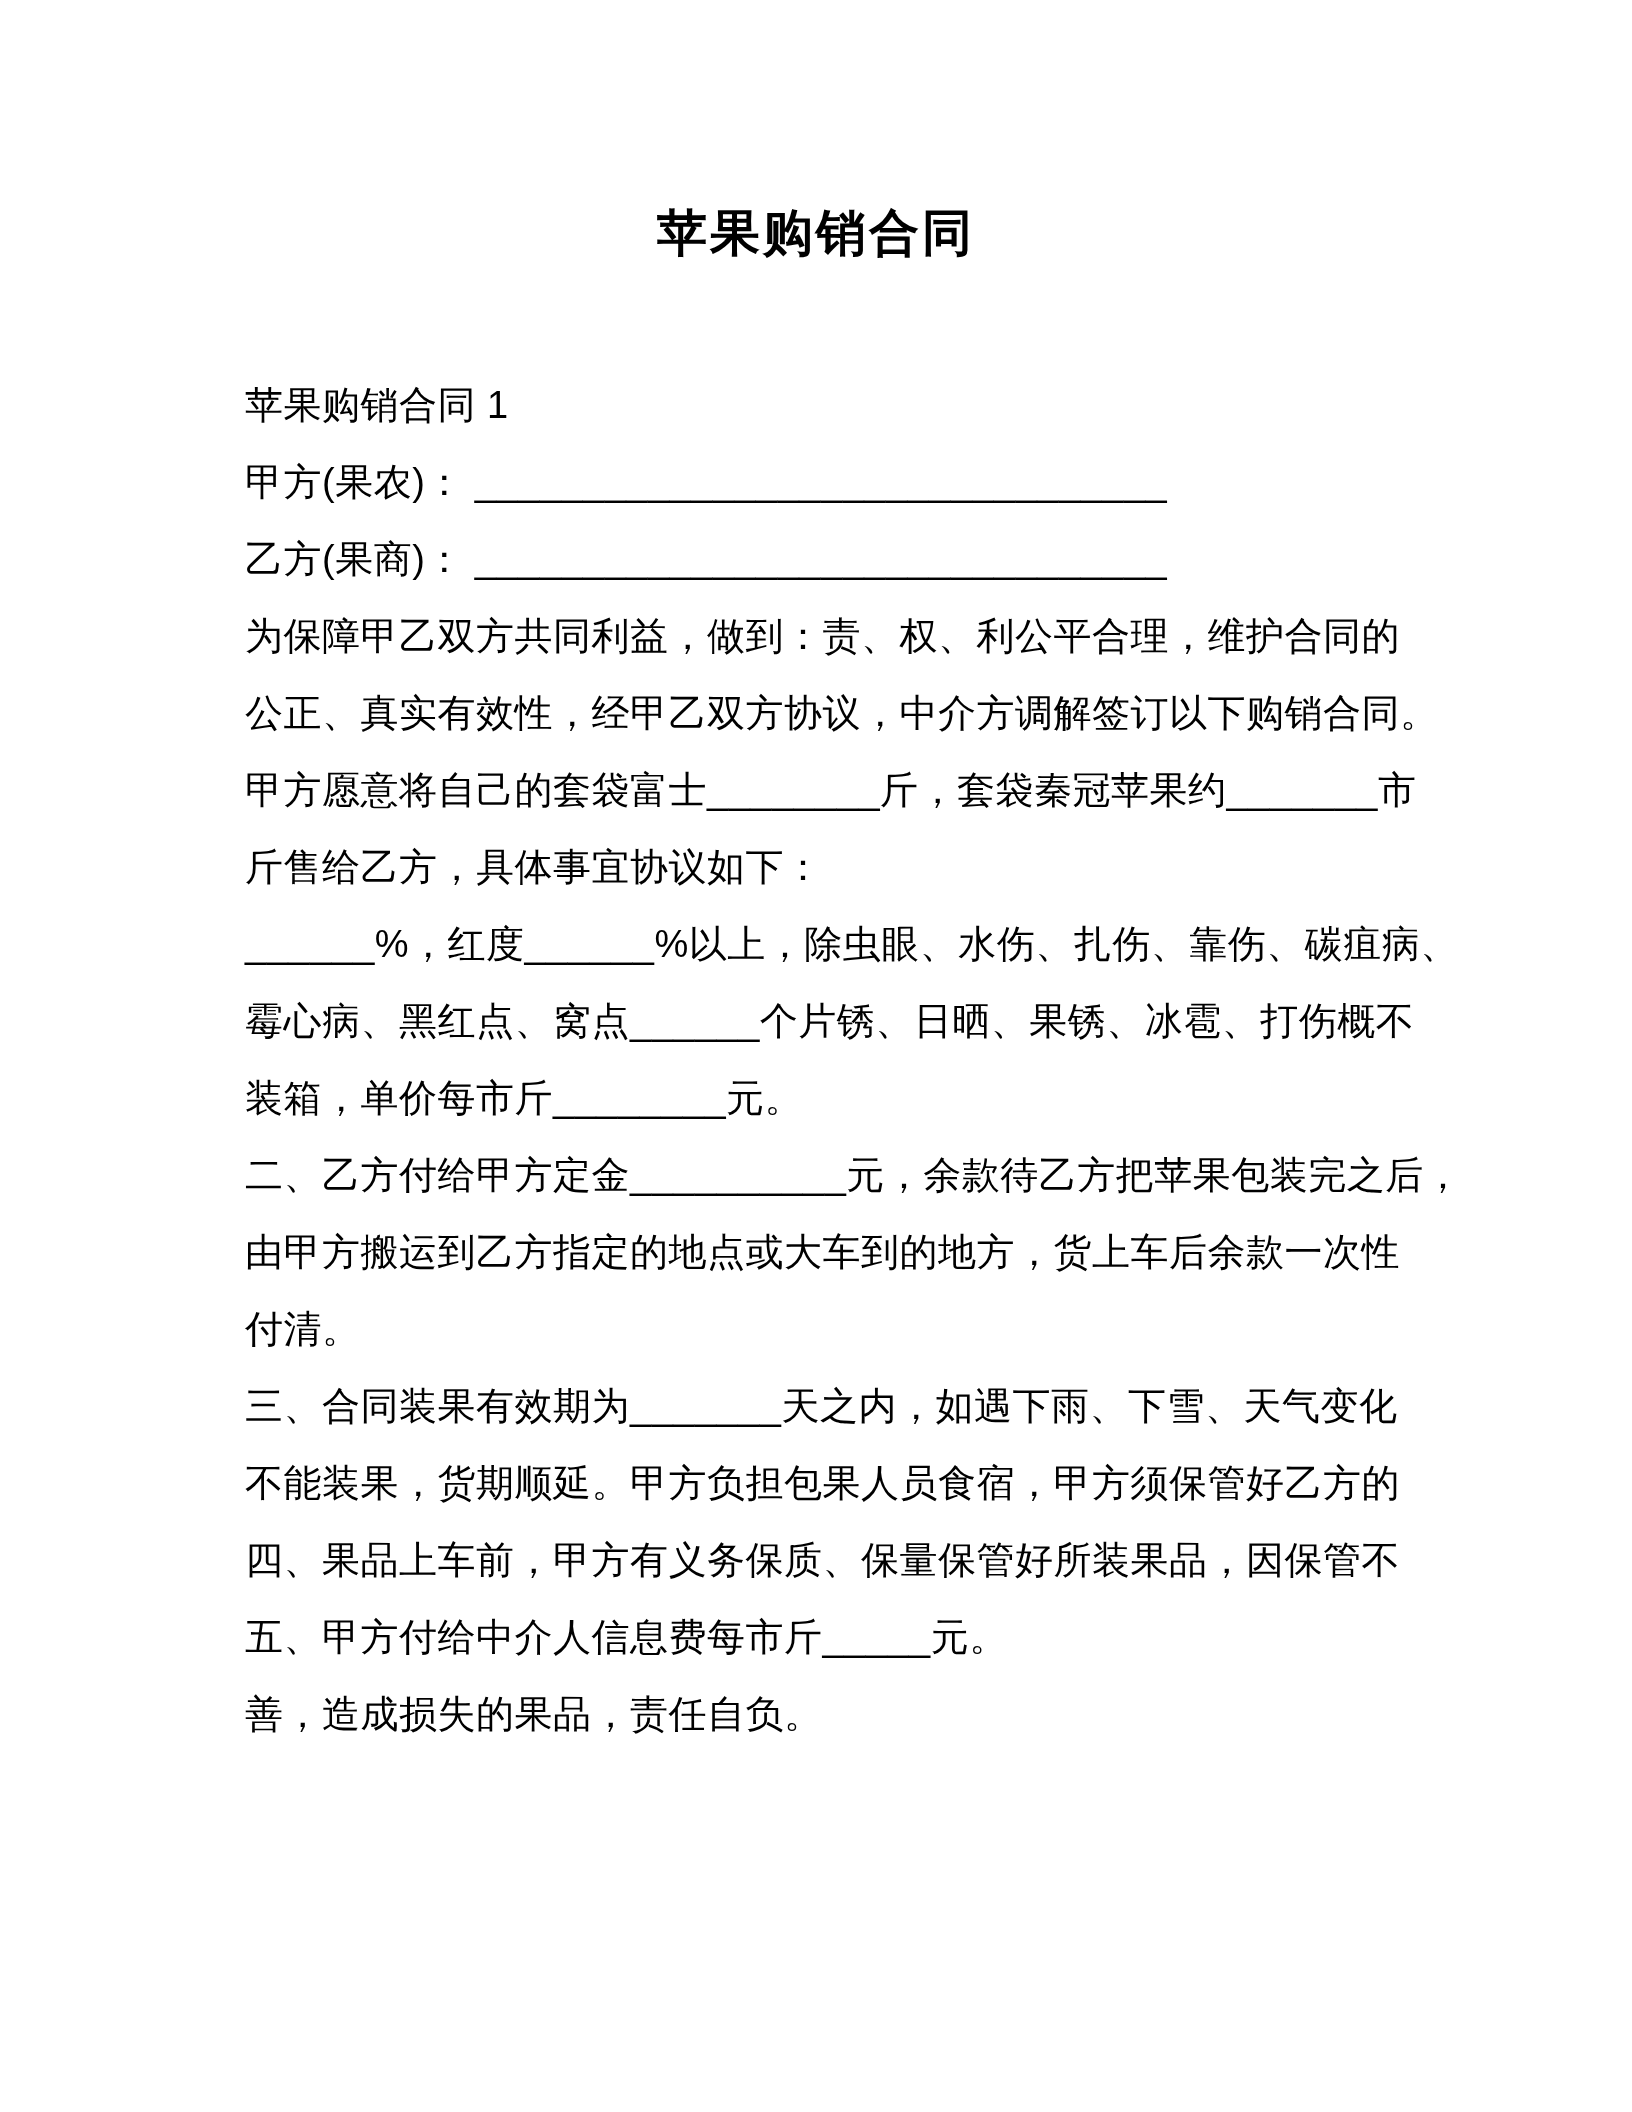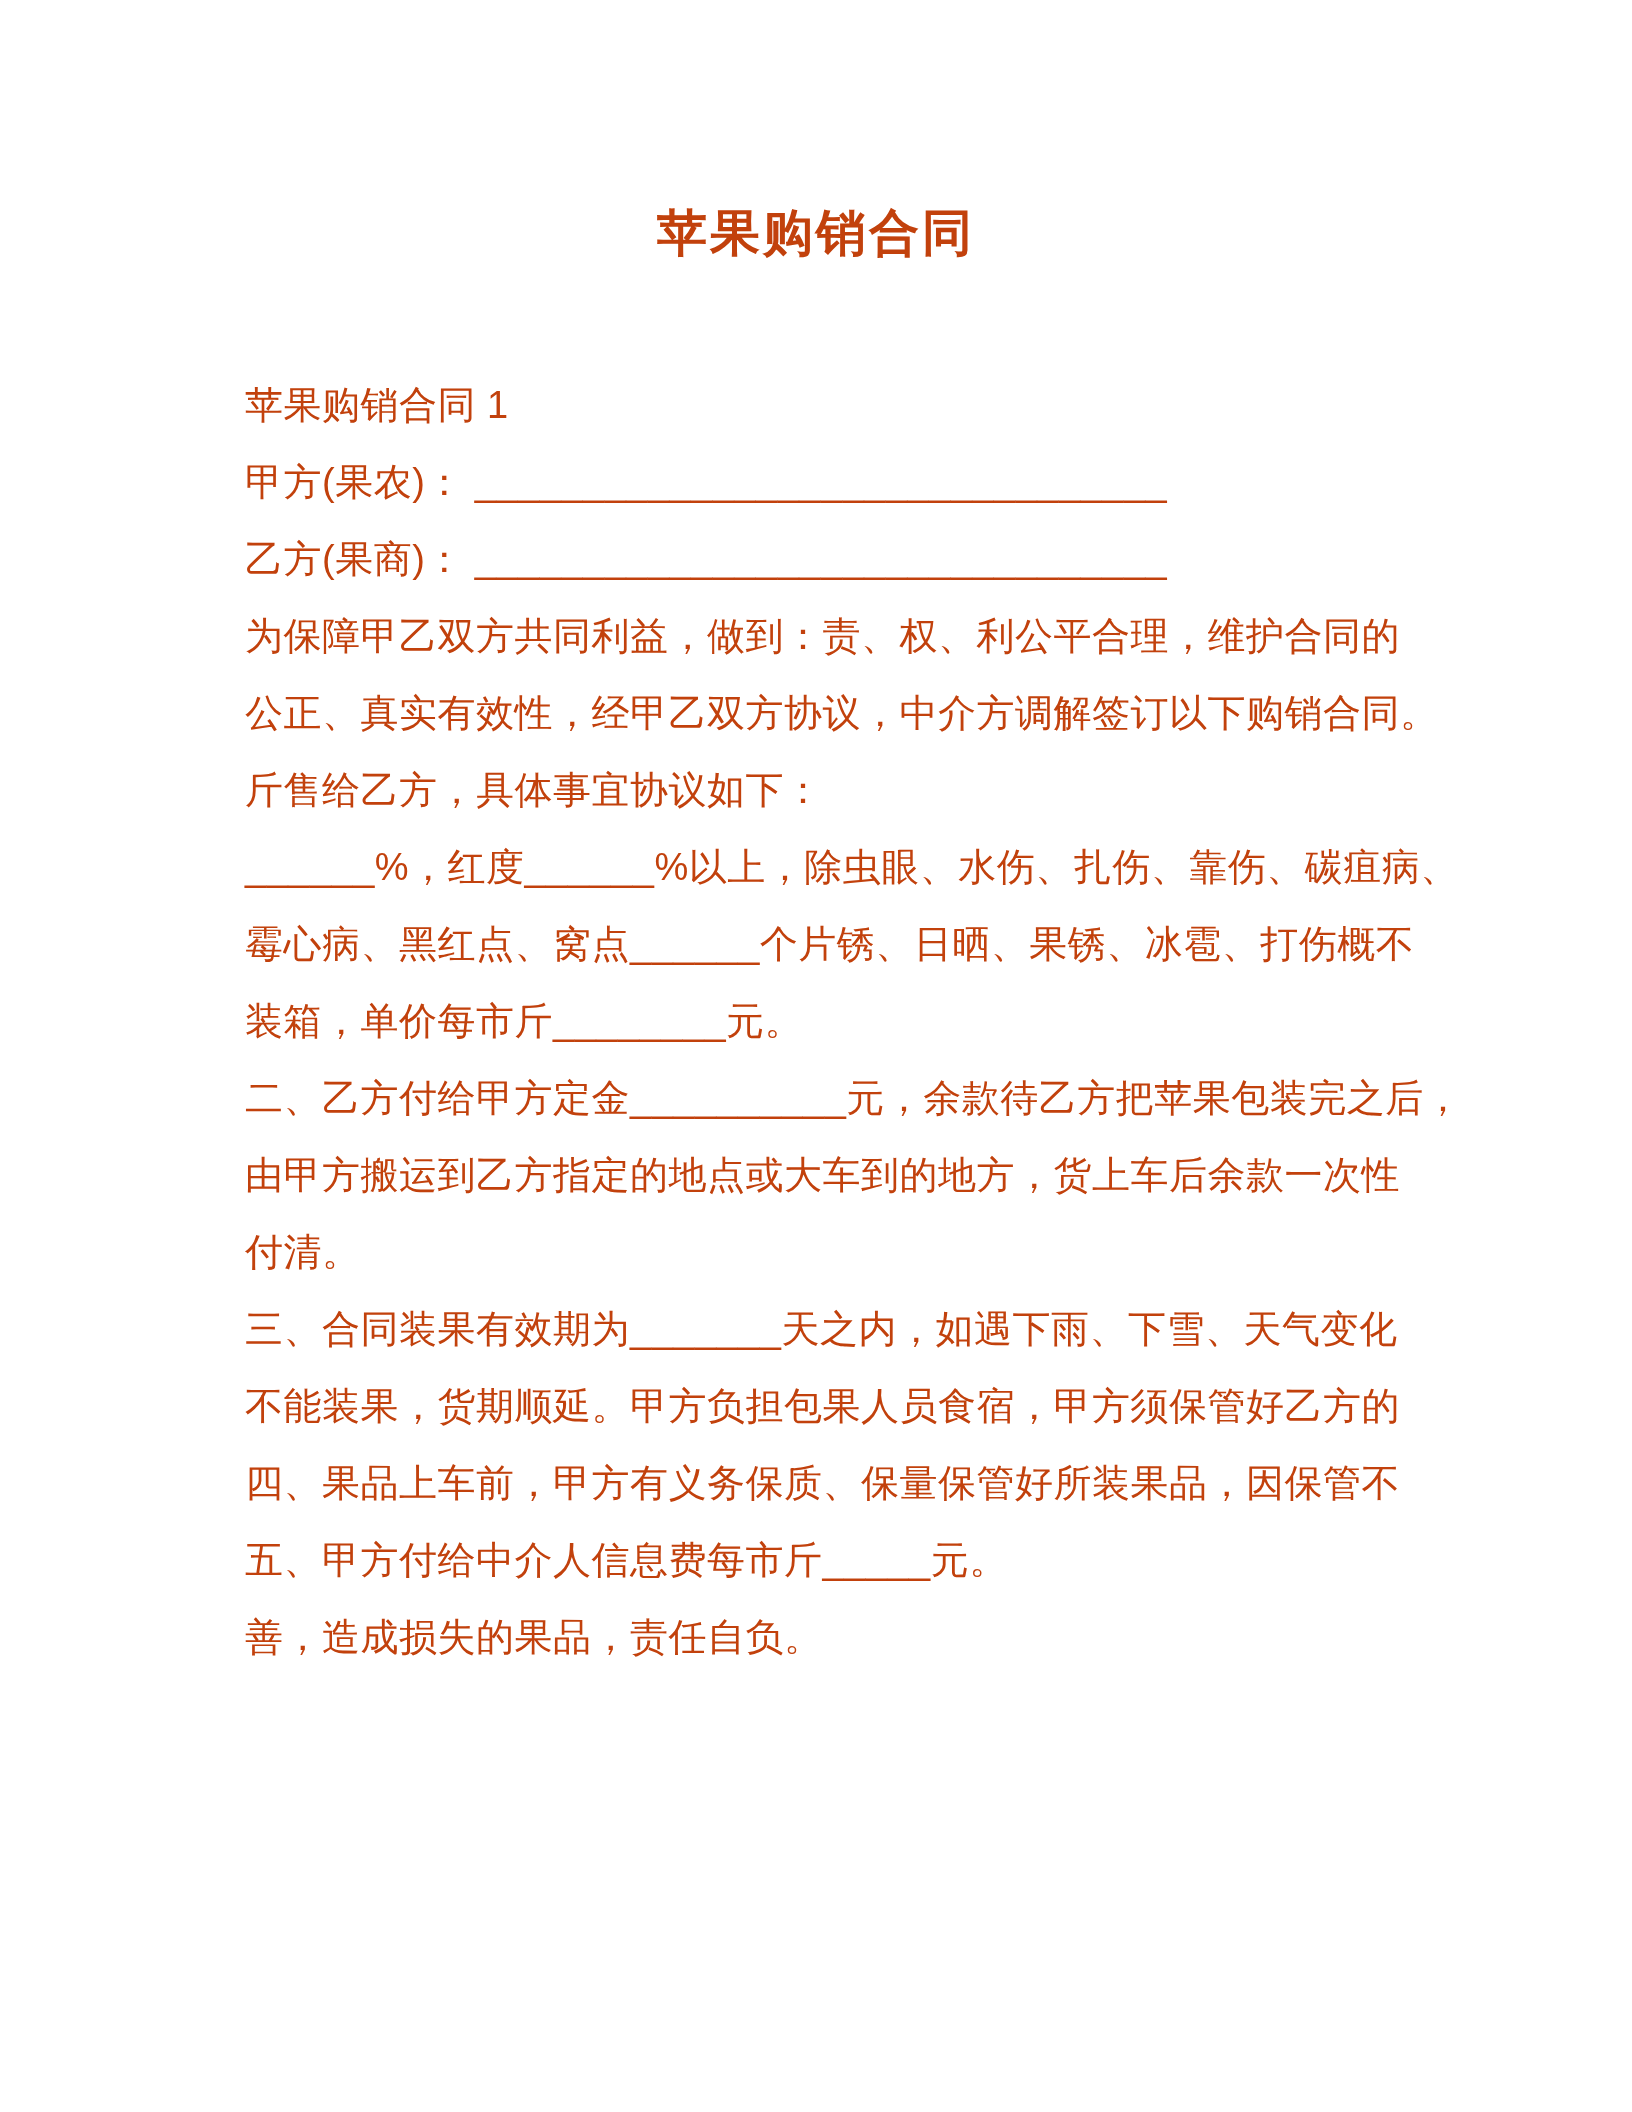--- a/index.html
+++ b/index.html
@@ -5,21 +5,21 @@
   html, body {
     margin: 0;
     padding: 0;
     background: #ffffff;
   }
   .page {
     position: relative;
     width: 1632px;
     height: 2112px;
     background: #ffffff;
-    color: #c2410c;
+    color: #000000;
     font-family: "Liberation Sans", "DejaVu Sans", sans-serif;
     overflow: hidden;
   }
   .doc-title {
     position: absolute;
     top: 200px;
     left: 0;
     width: 100%;
     text-align: center;
     font-size: 50px;
@@ -52,20 +52,21 @@
 <div class="page">
 
   <div class="doc-title">苹果购销合同</div>
 
   <div class="content">
     <div class="line regular">苹果购销合同 1</div>
     <div class="line">甲方(果农)： ________________________________</div>
     <div class="line">乙方(果商)： ________________________________</div>
     <div class="line">为保障甲乙双方共同利益，做到：责、权、利公平合理，维护合同的</div>
     <div class="line">公正、真实有效性，经甲乙双方协议，中介方调解签订以下购销合同。</div>
+    <div class="line">甲方愿意将自己的套袋富士________斤，套袋秦冠苹果约_______市</div>
     <div class="line">斤售给乙方，具体事宜协议如下：</div>
     <div class="line">______%，红度______%以上，除虫眼、水伤、扎伤、靠伤、碳疽病、</div>
     <div class="line">霉心病、黑红点、窝点______个片锈、日晒、果锈、冰雹、打伤概不</div>
     <div class="line">装箱，单价每市斤________元。</div>
     <div class="line">二、乙方付给甲方定金__________元，余款待乙方把苹果包装完之后，</div>
     <div class="line">由甲方搬运到乙方指定的地点或大车到的地方，货上车后余款一次性</div>
     <div class="line">付清。</div>
     <div class="line">三、合同装果有效期为_______天之内，如遇下雨、下雪、天气变化</div>
     <div class="line">不能装果，货期顺延。甲方负担包果人员食宿，甲方须保管好乙方的</div>
     <div class="line">四、果品上车前，甲方有义务保质、保量保管好所装果品，因保管不</div>

